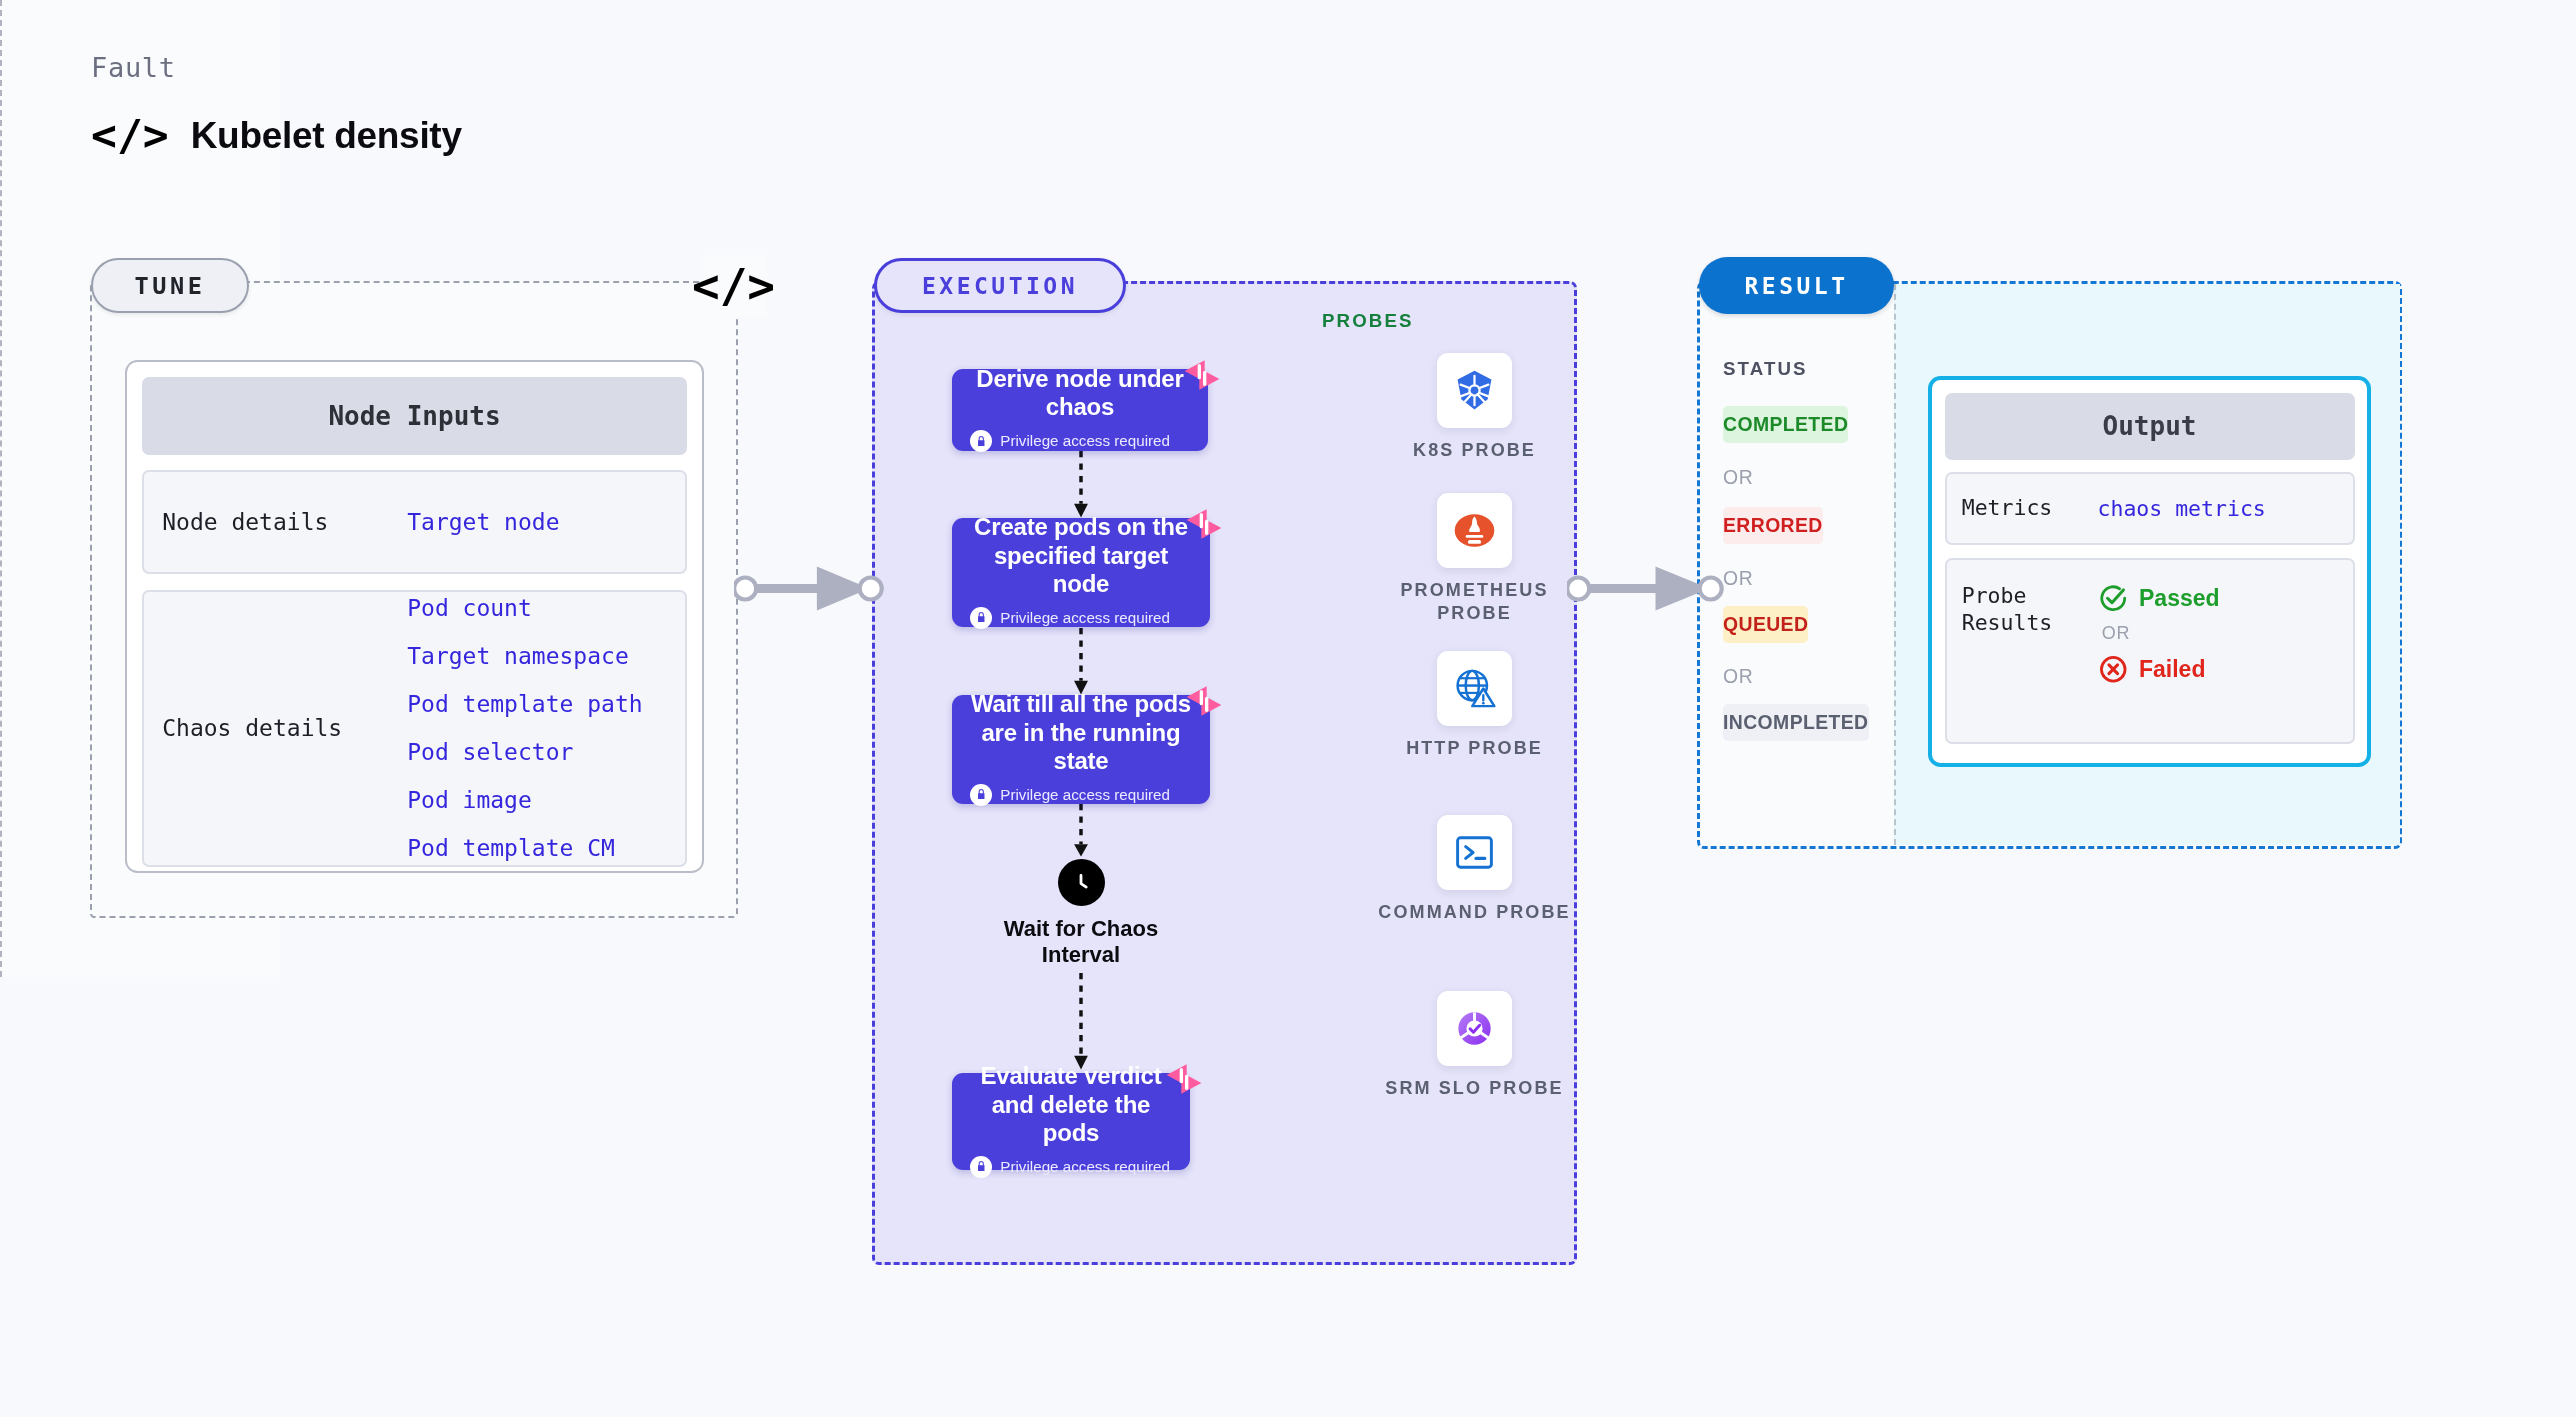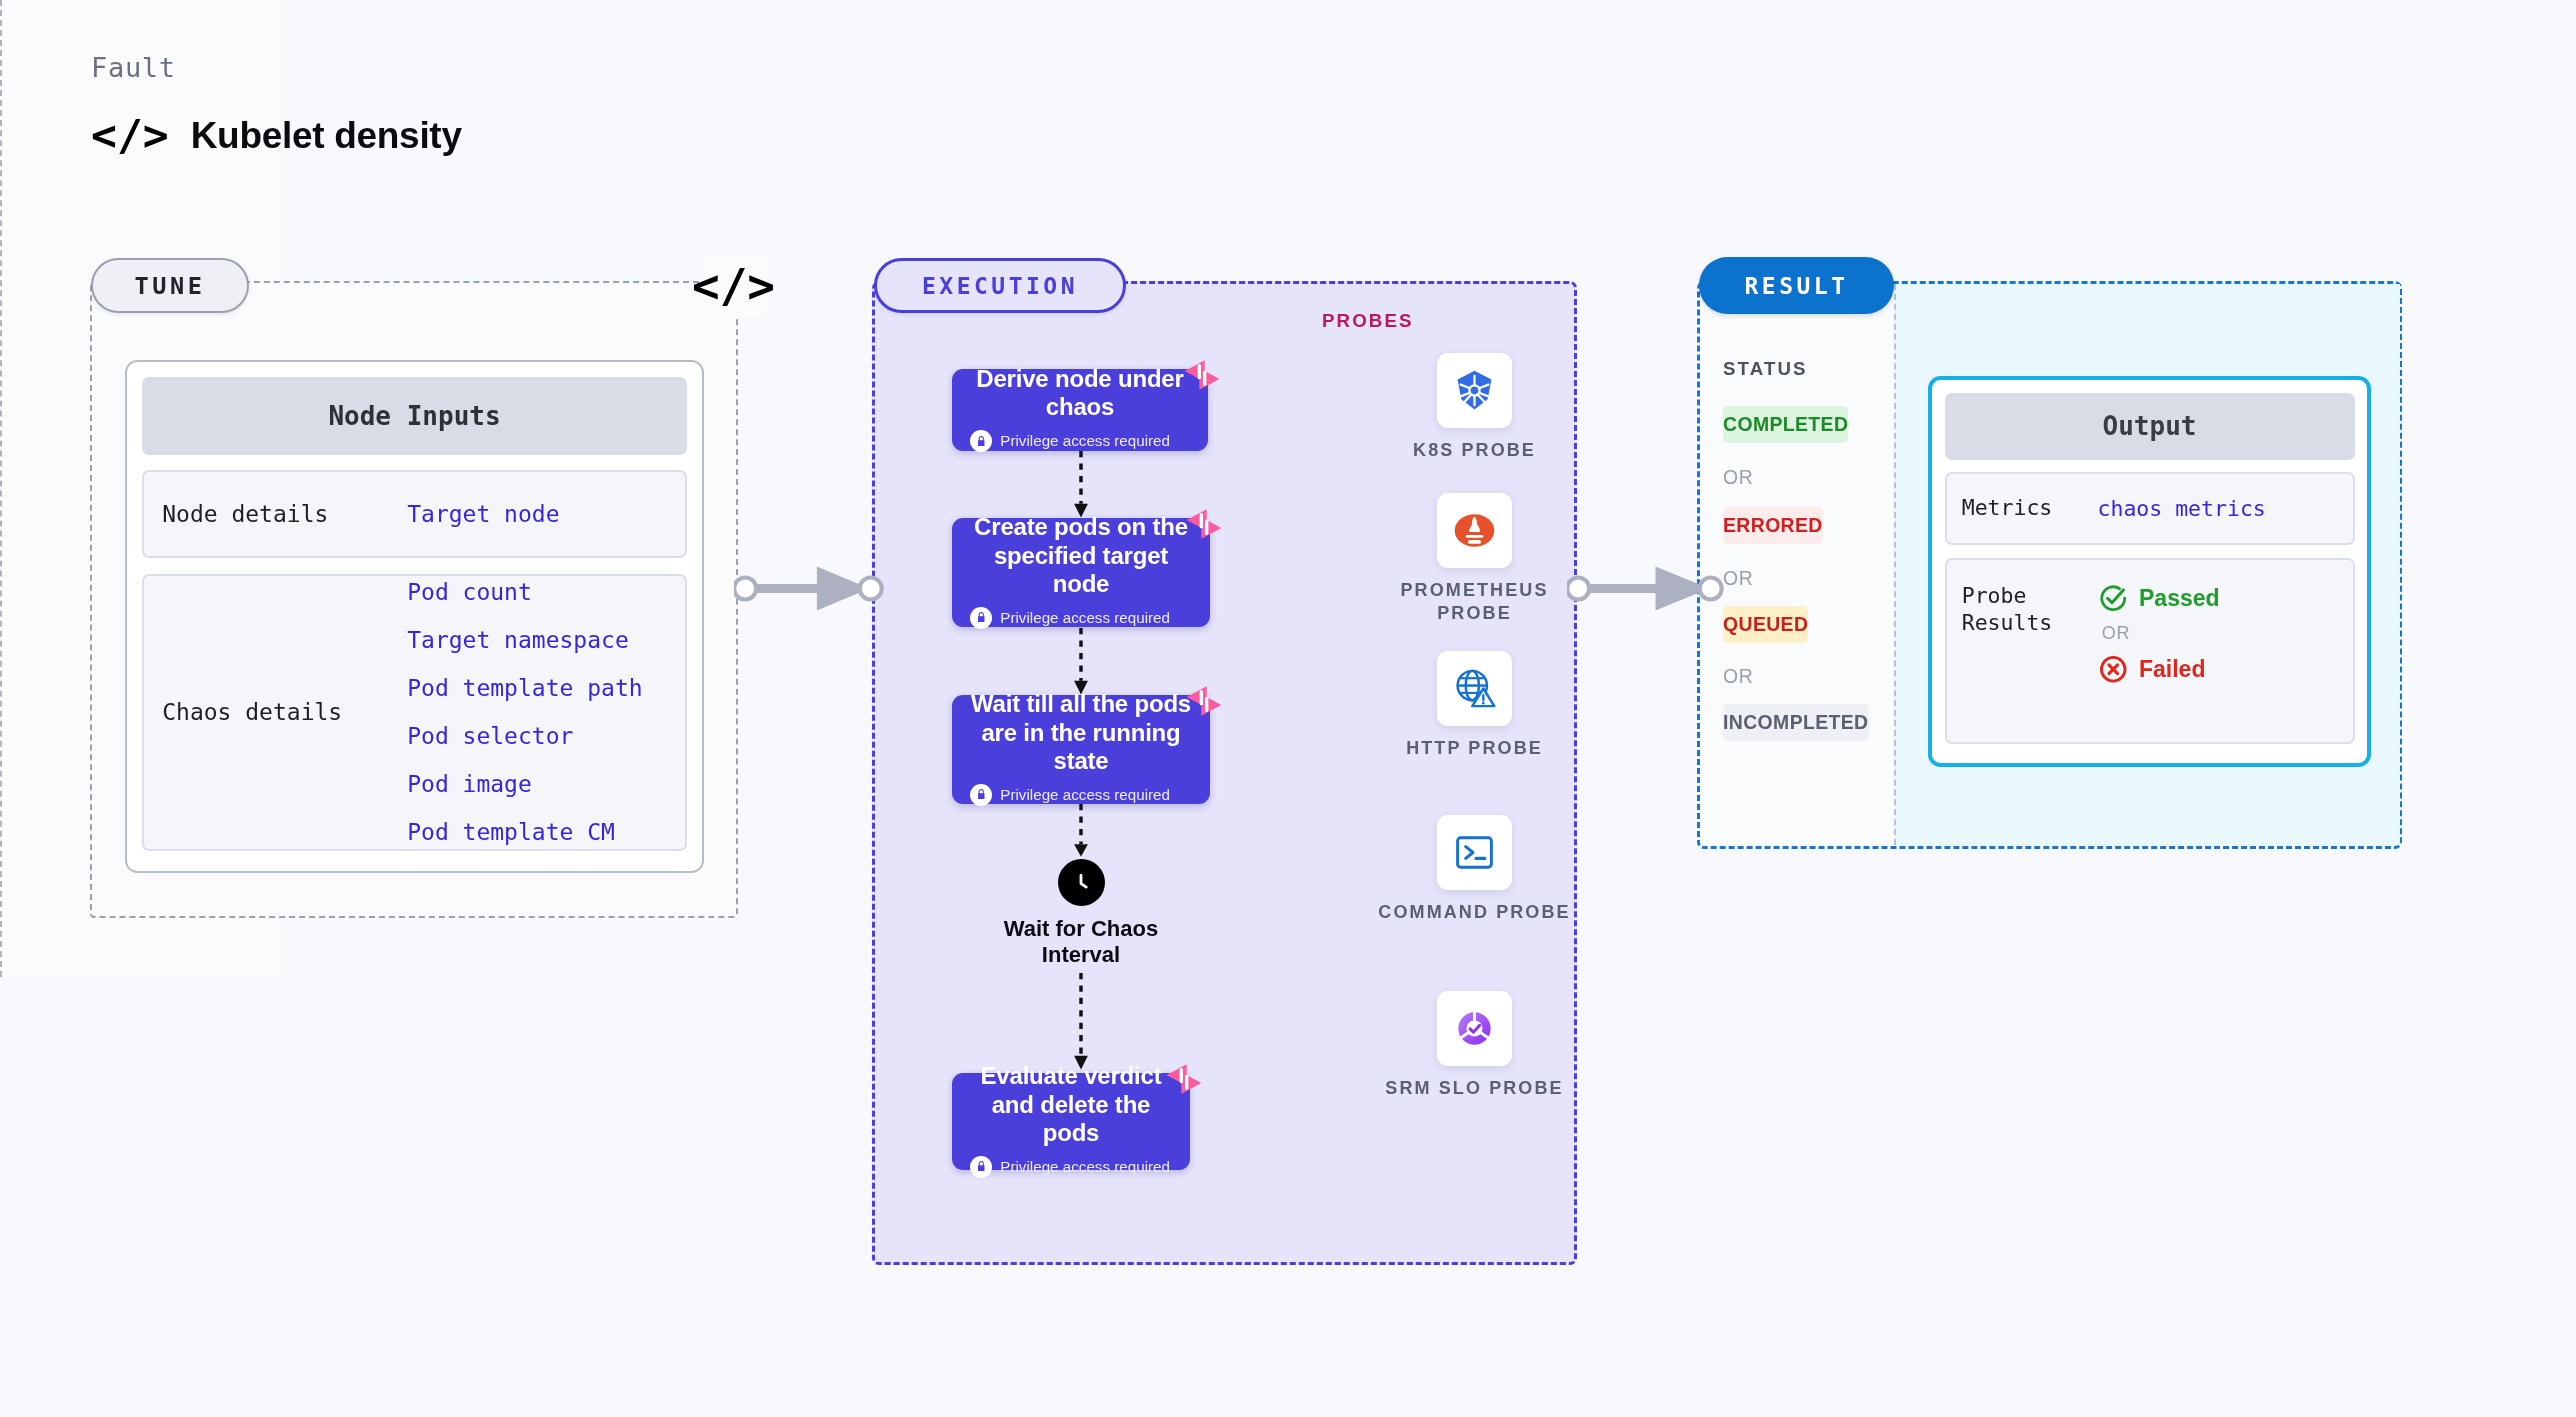--- a/index.html
+++ b/index.html
@@ -123,21 +123,21 @@
     width: 47px; height: 47px; border-radius: 50%; background: #000;
     display: flex; align-items: center; justify-content: center;
   }
   .clock-label {
     margin-top: 9.7px; font-size: 22px; font-weight: 700; color: #0b0b10;
     text-align: center; line-height: 1.18; width: 194px;
   }
 
   .probes-label {
     position: absolute; left: 1322px; top: 310px;
-    font-size: 18.7px; font-weight: 700; color: #be185d; letter-spacing: 2.1px; z-index: 5;
+    font-size: 18.7px; font-weight: 700; color: #15803d; letter-spacing: 2.1px; z-index: 5;
   }
   .probe {
     position: absolute; display: flex; flex-direction: column; align-items: center; z-index: 5;
   }
   .probe-icon {
     width: 75px; height: 75px; background: #fff; border-radius: 11px;
     box-shadow: 0 2.8px 8.3px rgba(30,40,80,.10);
     display: flex; align-items: center; justify-content: center;
   }
   .probe-label {
@@ -197,21 +197,21 @@
 
   <div class="panel" id="tune-panel"></div>
   <div class="badge" id="tune-badge">TUNE</div>
   <div id="code-marker">
     <span class="code-glyph">&lt;/&gt;</span>
   </div>
 
   <div class="card" id="user-inputs">
     <div class="card-title">Node Inputs</div>
 
-    <div class="kv-box" style="height:88px">
+    <div class="kv-box" style="height:104px">
       <div class="kv-key">Node details</div>
       <div class="kv-vals">
         <div class="kv-val">Target node</div>
       </div>
     </div>
 
     <div class="kv-box" style="height:277px">
       <div class="kv-key">Chaos details</div>
       <div class="kv-vals">
         <div class="kv-val">Pod count</div>

